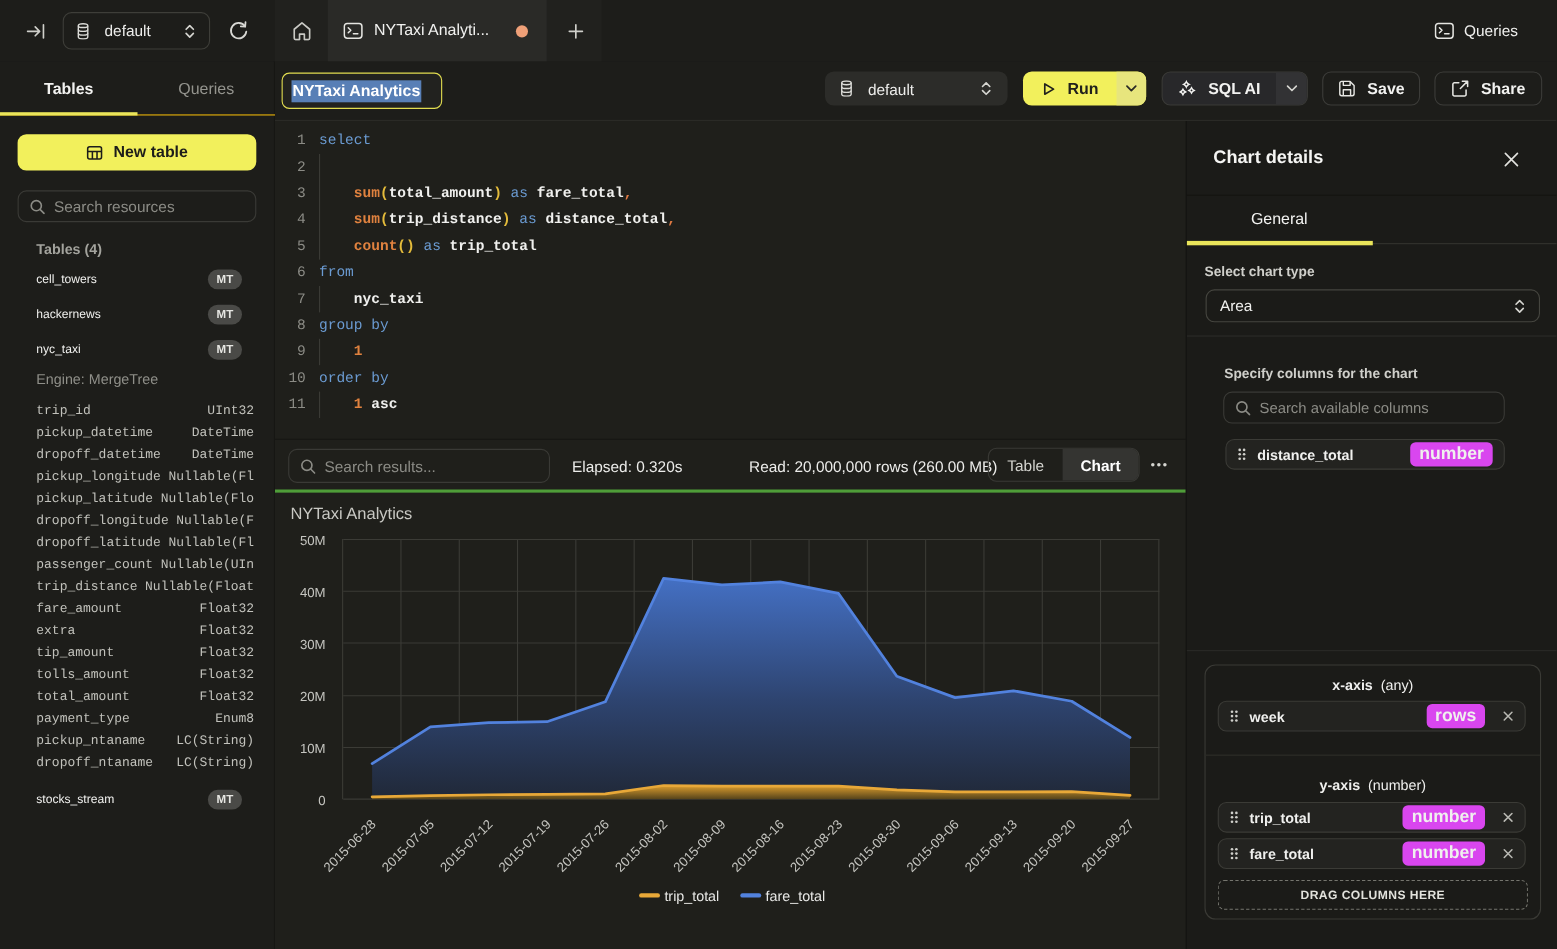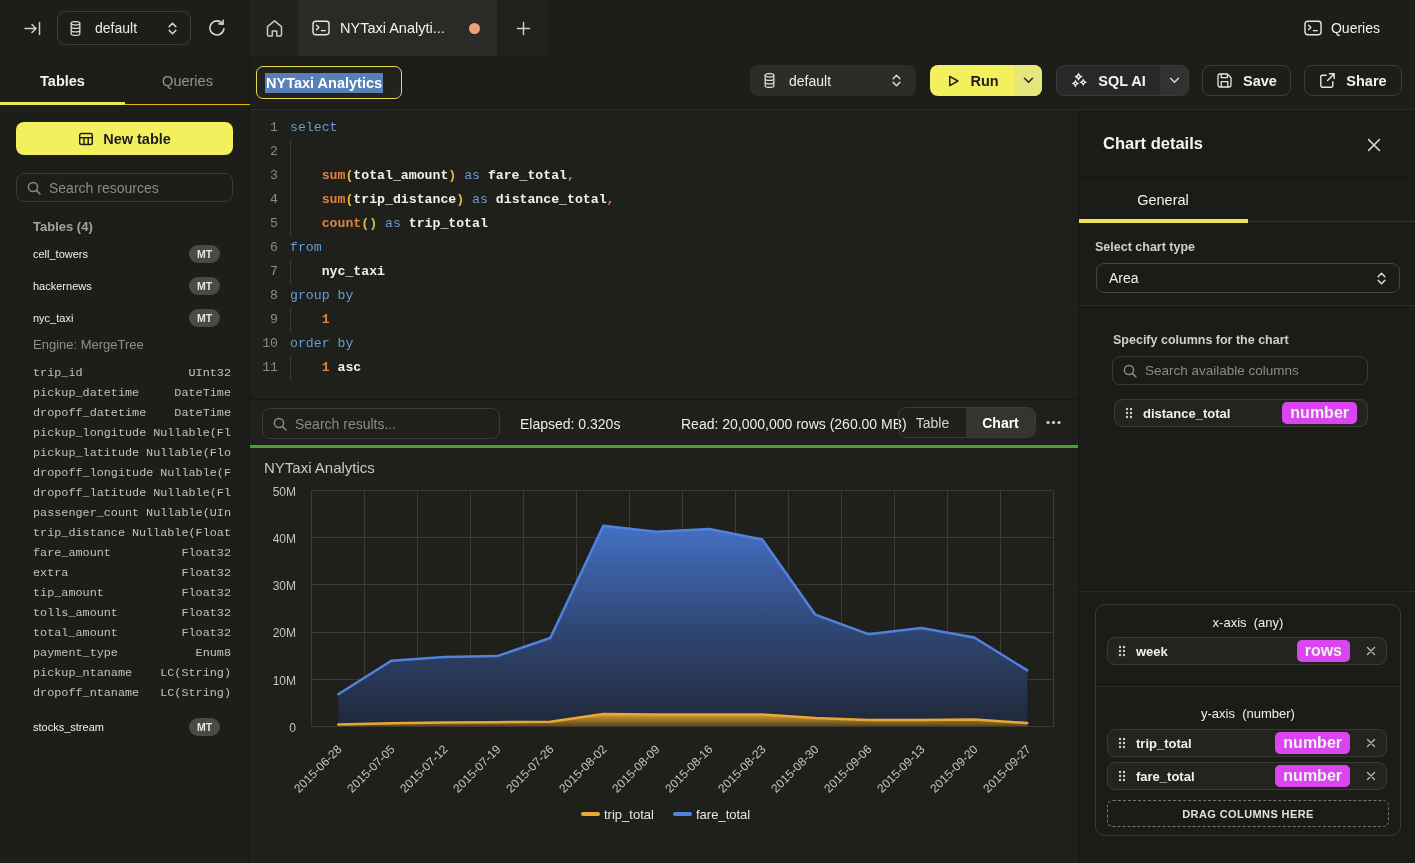--- a/index.html
+++ b/index.html
@@ -90,21 +90,21 @@
 #ptabs .under { position:absolute; left:0; top:41px; width:169px; height:4px; background:#eae55a; }
 .plabel { position:absolute; font-size:12.5px; font-weight:bold; color:#cfcfca; }
 #areasel { position:absolute; left:17px; top:153px; width:304px; height:30px; border:1px solid #45453f; border-radius:8px; display:flex; align-items:center; padding:0 12px; font-size:14px; color:#f0f0ee; }
 #pdivider { position:absolute; left:0; top:195px; width:337px; height:1px; background:#2c2c28; }
 #psearch { position:absolute; left:33px; top:246px; width:256px; height:29px; border:1px solid #3a3a36; border-radius:8px; display:flex; align-items:center; padding:0 10px; gap:8px; color:#8b8b85; font-size:13.5px; }
 .pitem { position:absolute; height:28px; border:1px solid #3b3b36; border-radius:8px; background:#232320; display:flex; align-items:center; padding:0 10px; gap:10px; }
 .pitem .nm { font-size:13px; font-weight:bold; color:#f0f0ee; flex:1; }
 .pbadge { background:#d946ef; border-radius:5px; padding:2px 8px; font-size:16px; font-weight:bold; color:#f0f0ee;margin-left:28px; }
 #groupbox { position:absolute; left:16px; top:494px; width:306px; height:232px; border:1px solid #3a3a35; border-radius:10px; }
 .axlabel { position:absolute; width:100%; text-align:center; font-size:13px; color:#f0f0ee; }
-.axlabel b { font-weight:normal; }
+.axlabel b { font-weight:bold; }
 #gdivider { position:absolute; left:0; top:81px; width:304px; height:1px; background:#2e2e29; }
 #dragbox { position:absolute; left:11px; top:195px; width:282px; height:27px; border:1px dashed #75756e; border-radius:6px; display:flex; align-items:center; justify-content:center; font-size:11px; font-weight:bold; letter-spacing:0.4px; color:#e2e2dc; }
 </style>
 </head>
 <body>
 <div id="app">
   <div id="topbar">
     <div id="collapse">
         <svg width="17" height="15" viewBox="0 0 17 15" fill="none" stroke="#cfcfca" stroke-width="1.5" stroke-linecap="round" stroke-linejoin="round">
           <path d="M1 7.5h10.5M8 3.5l4 4-4 4M15.5 1.5v12"></path>

